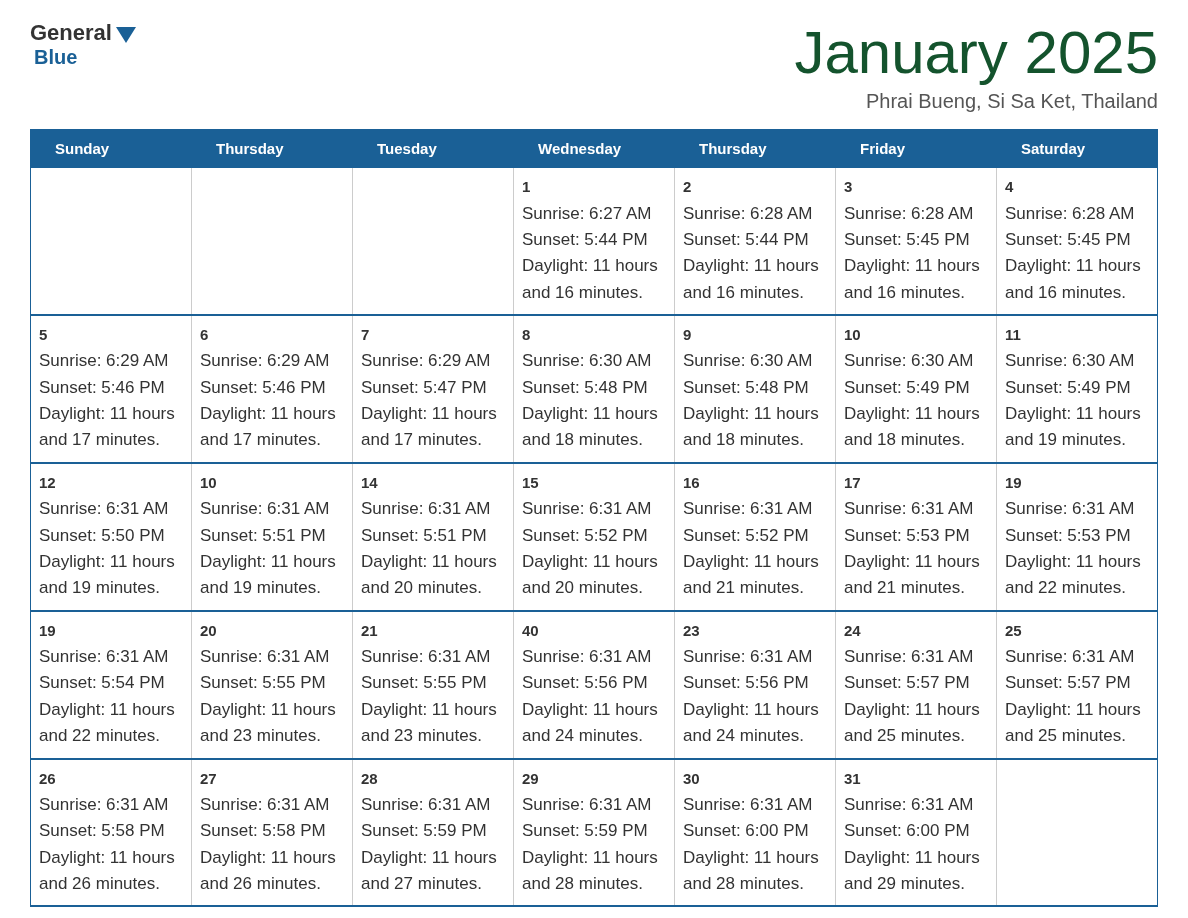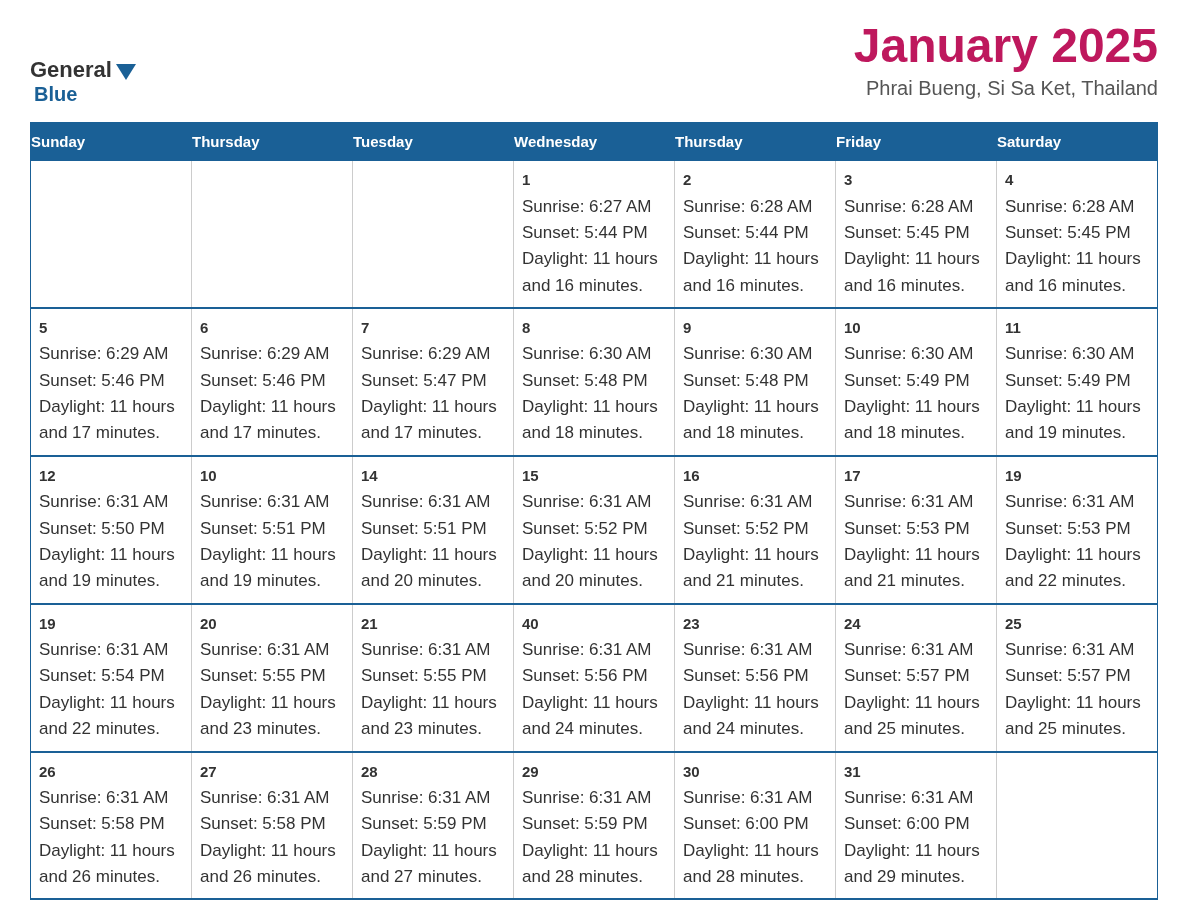--- a/index.html
+++ b/index.html
@@ -18,21 +18,20 @@
       margin-bottom: 16px;
     }
     .logo {
       display: flex;
       flex-direction: column;
       align-items: flex-start;
     }
     .logo-top {
       display: flex;
       align-items: center;
-      margin-top: 37px;
     }
     .logo-general {
       font-size: 22px;
       font-weight: bold;
       color: #333;
     }
     .logo-triangle {
       width: 0;
       height: 0;
       border-left: 10px solid transparent;
@@ -44,39 +43,39 @@
     .logo-blue {
       font-size: 20px;
       font-weight: bold;
       color: #1a6096;
       margin-left: 4px;
     }
     .title-section {
       text-align: right;
     }
     .main-title {
-      font-size: 48px;
-      font-weight: bold;
-      color: #be185d;
+      font-size: 60px;
+      font-weight: normal;
+      color: #14532d;
       line-height: 1.1;
     }
     .subtitle {
       font-size: 20px;
       color: #555;
       margin-top: 4px;
     }
     table {
       width: 100%;
       border-collapse: collapse;
       table-layout: fixed;
     }
     thead tr th {
       background-color: #1a6096;
       color: #fff;
-      padding: 10px 0;
+      padding: 10px 24px;
       font-size: 15px;
       font-weight: bold;
       text-align: left;
       border: 1px solid #1a6096;
     }
     tbody tr {
       border-bottom: 2px solid #1a6096;
     }
     tbody tr td {
       vertical-align: top;

